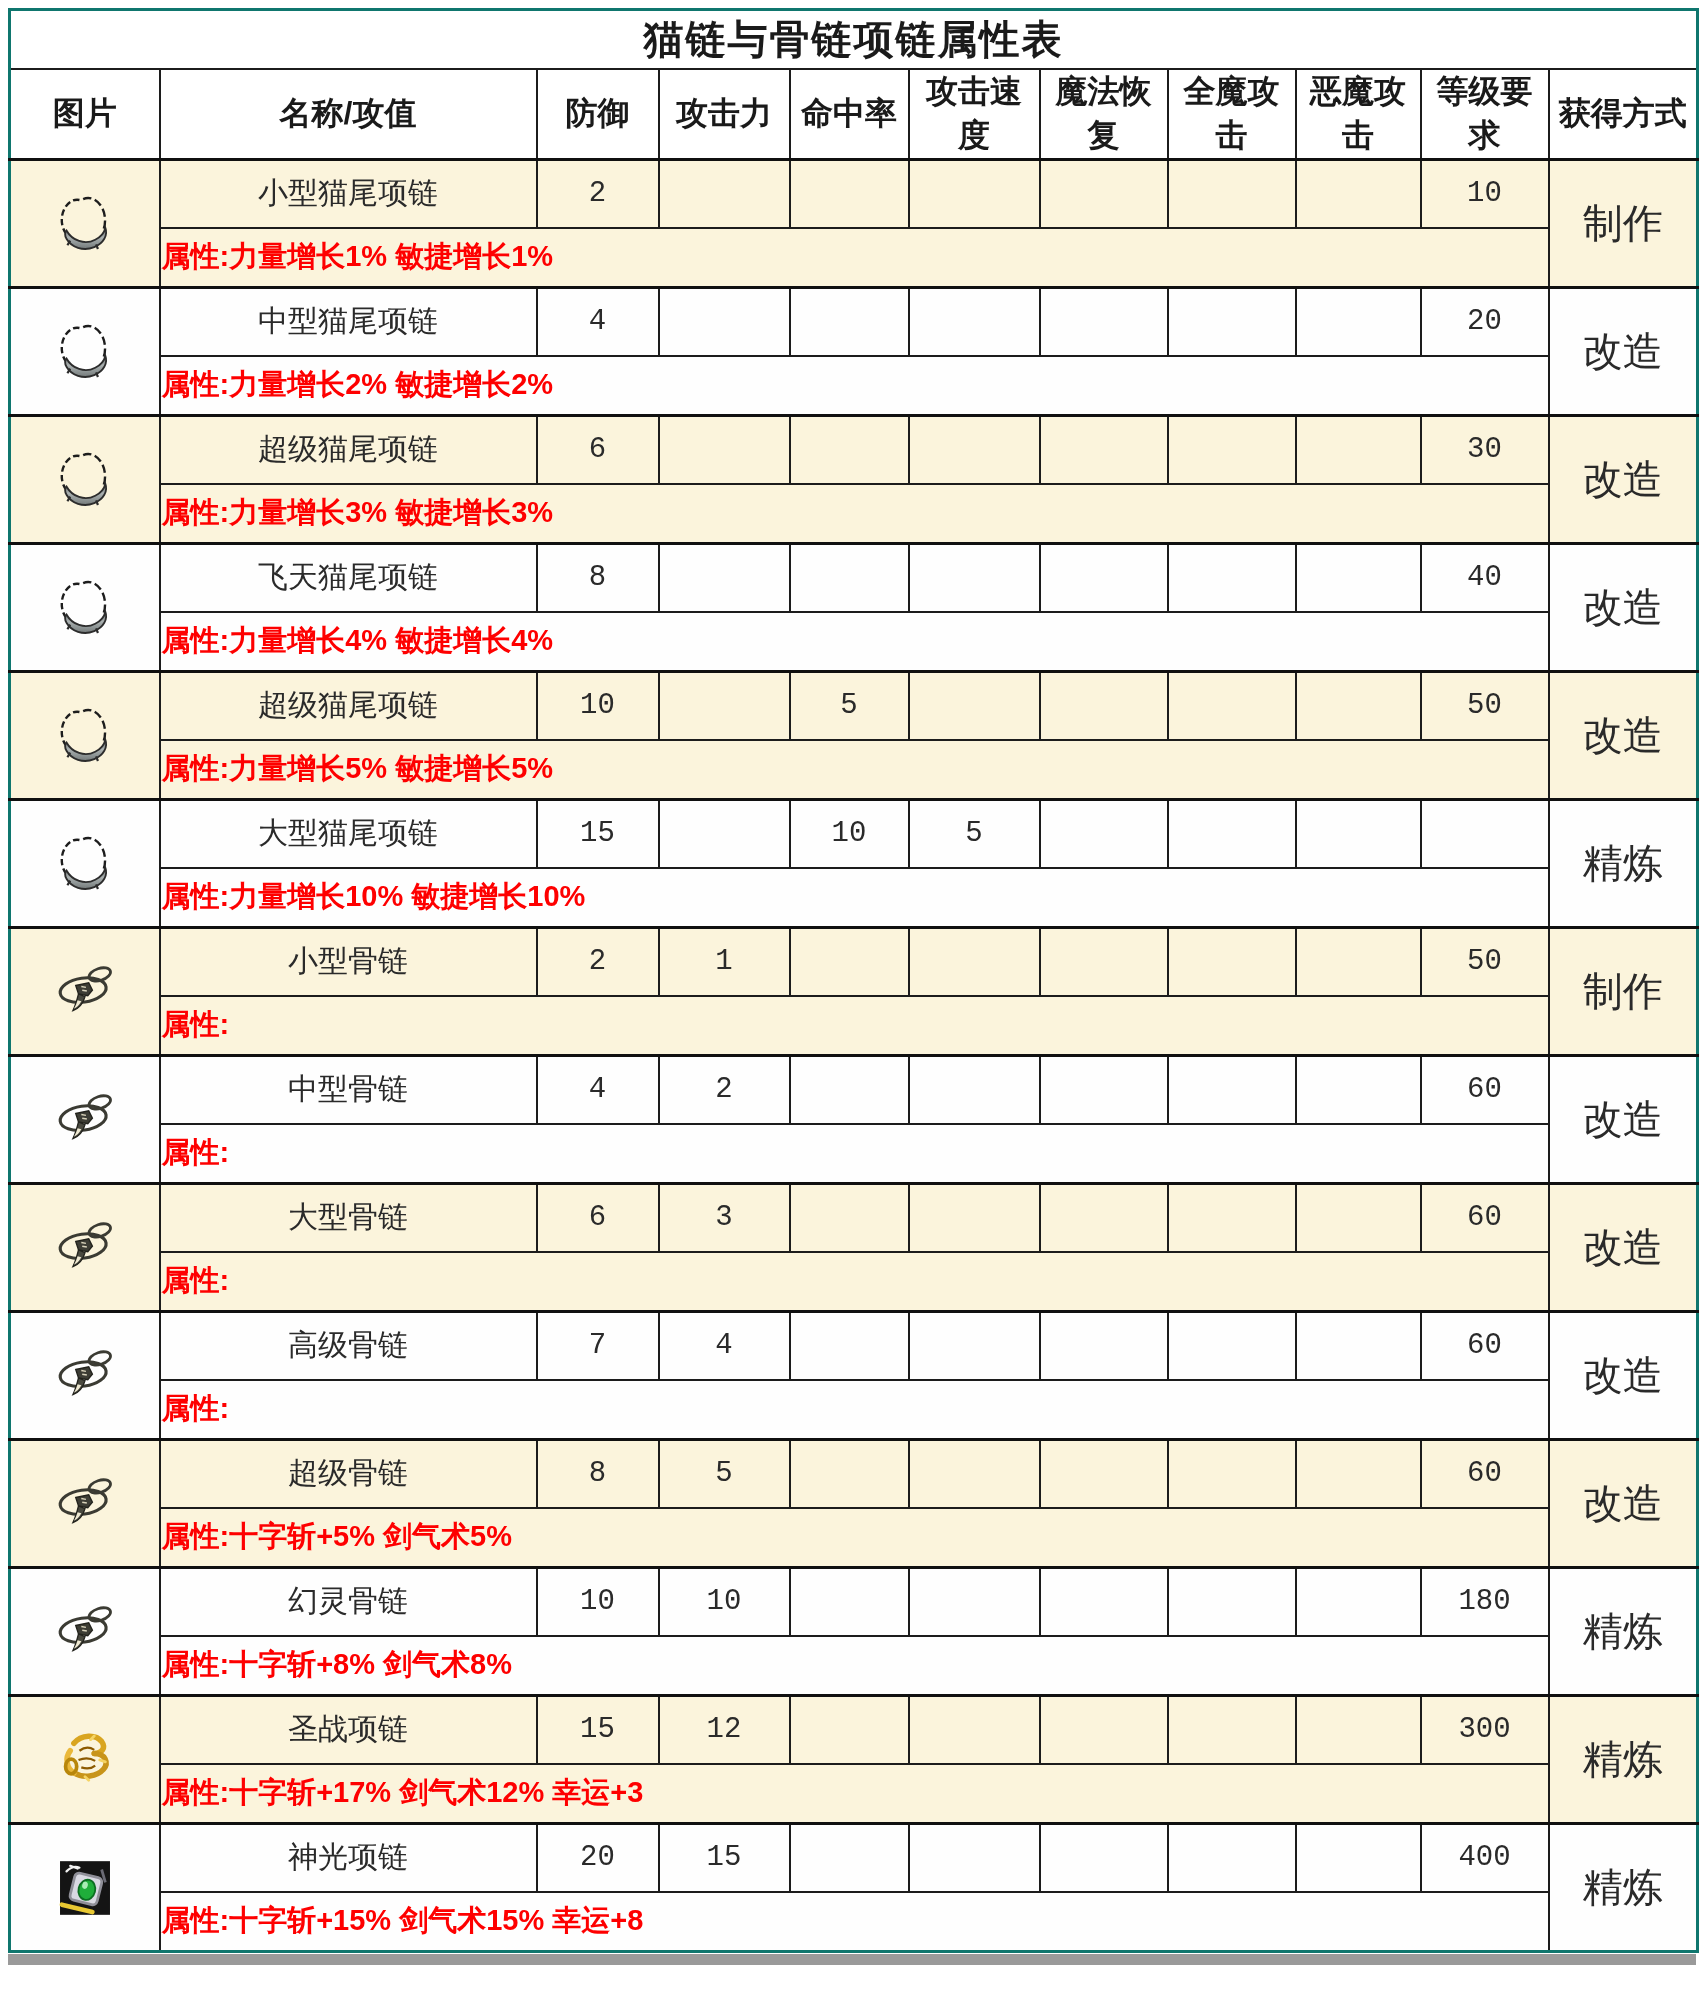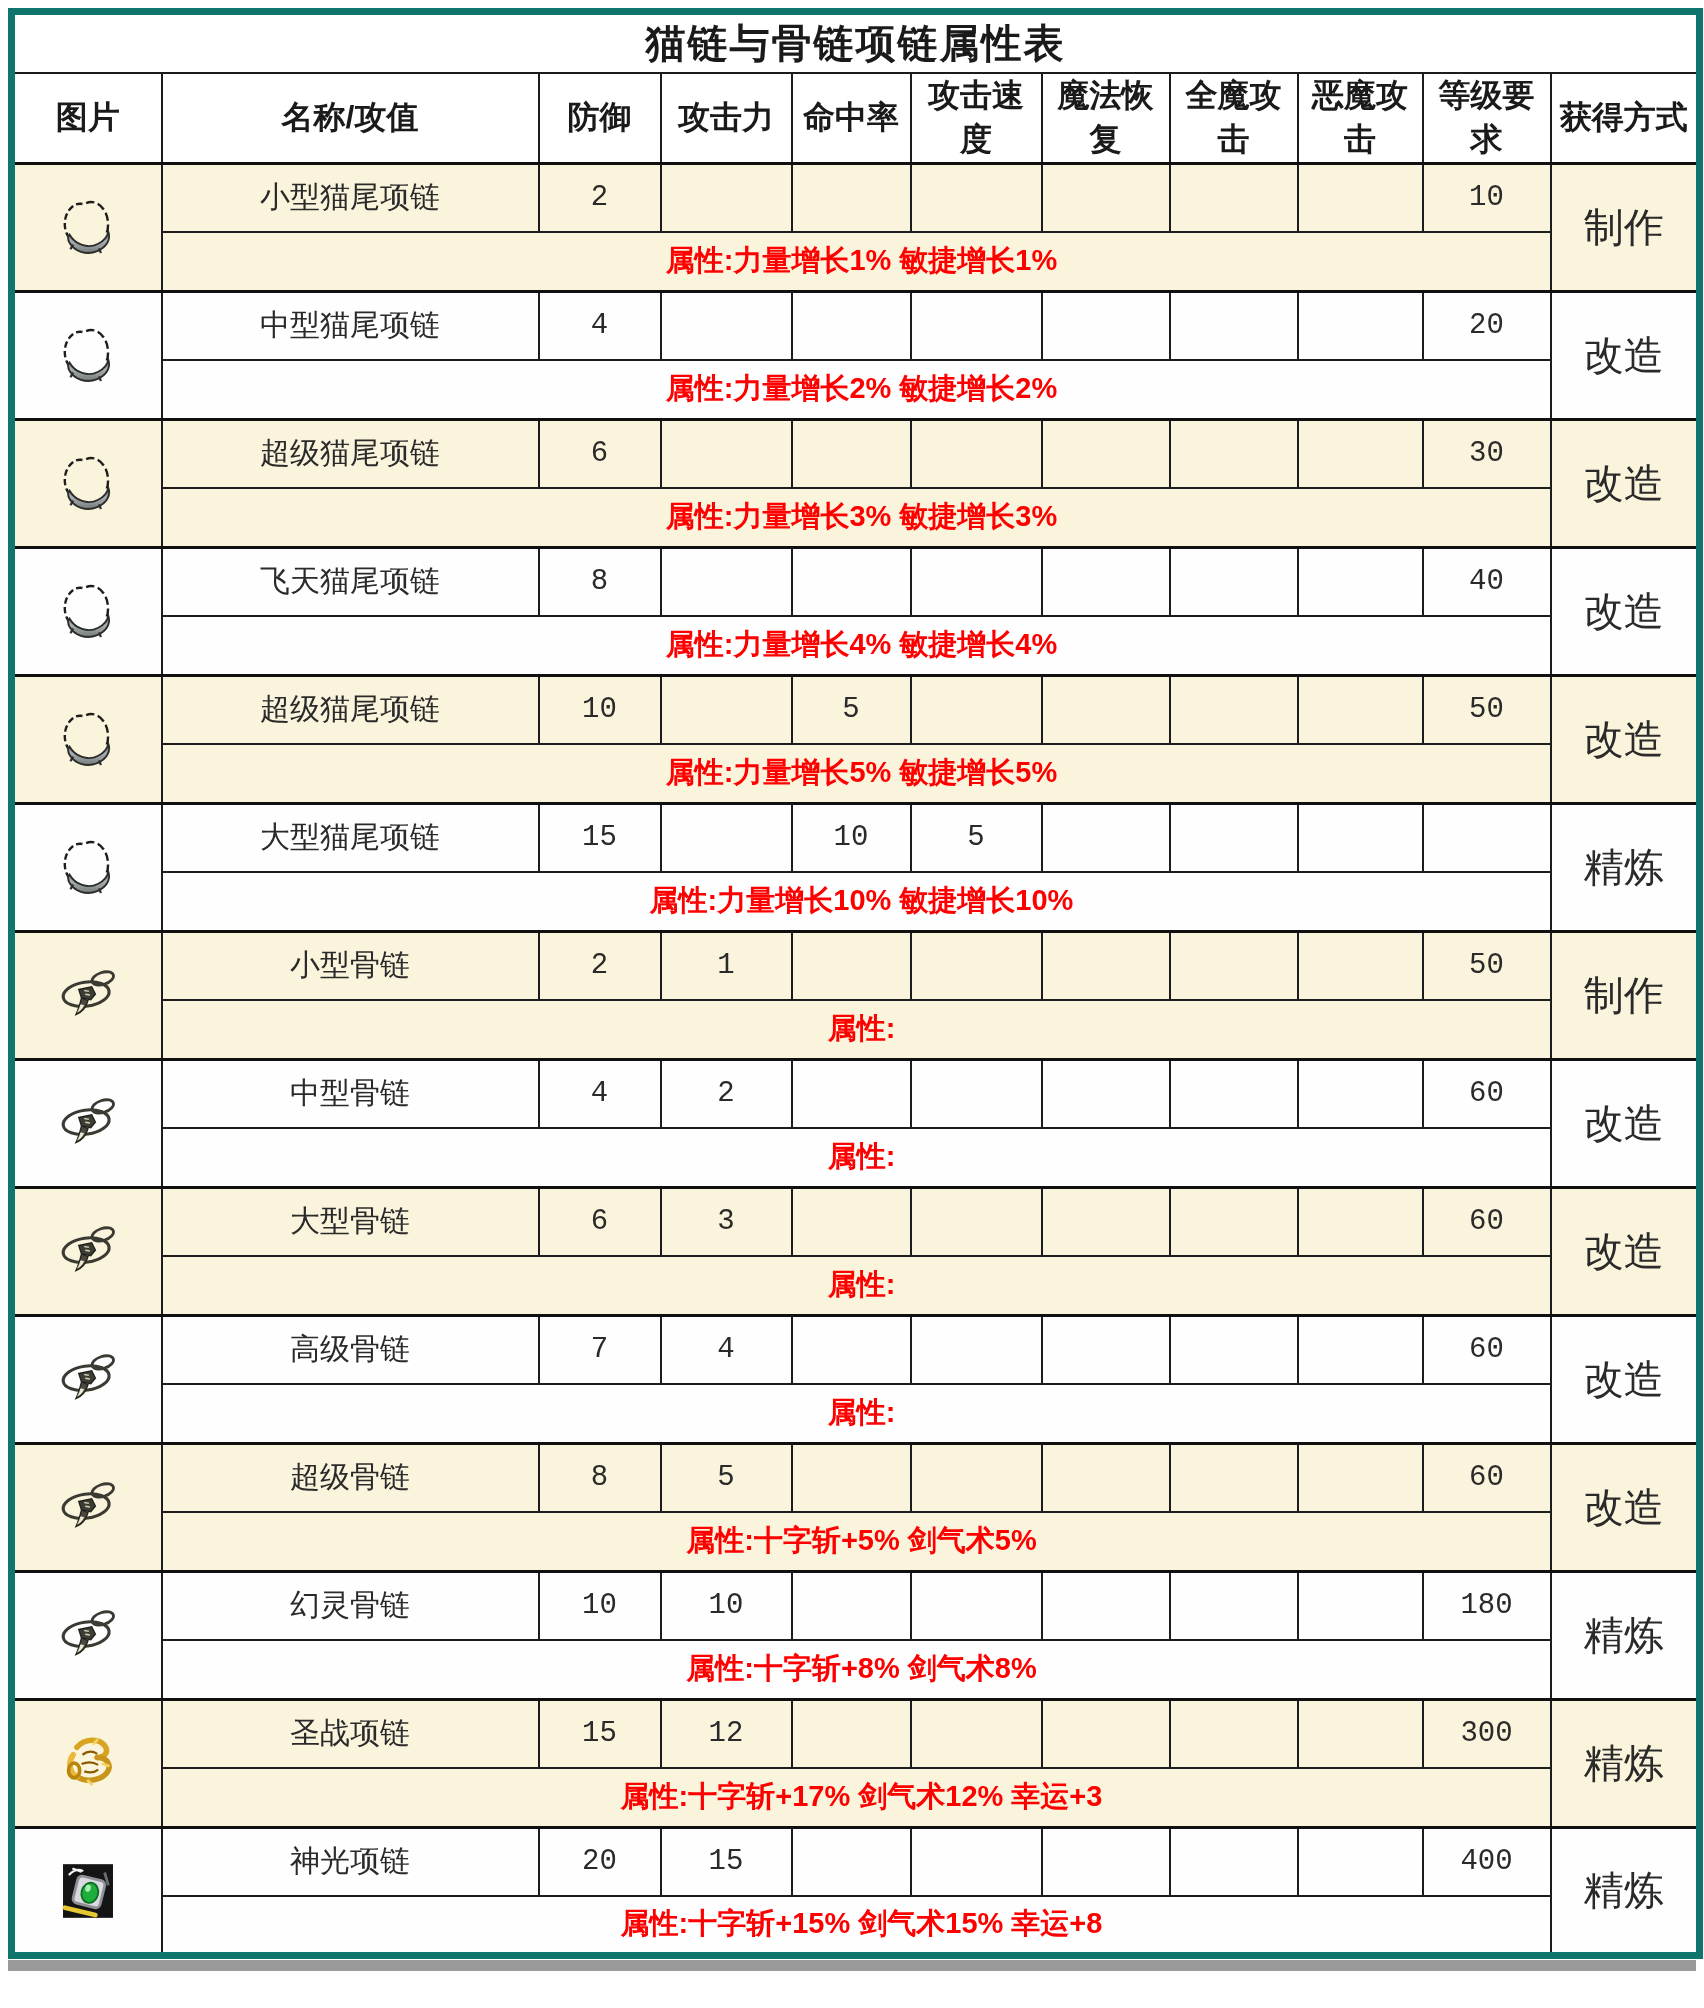--- a/index.html
+++ b/index.html
@@ -1,31 +1,31 @@
 <!DOCTYPE html>
 <html><head>
 <meta charset="utf-8">
 <style>
   html,body{margin:0;padding:0;background:#ffffff;}
   body{font-family:"Liberation Sans","DejaVu Sans",sans-serif;color:#1a1a1a;}
   .page{width:1704px;box-sizing:border-box;padding:8px 8px 0 8px;}
-  table.attr-table{border-collapse:collapse;table-layout:fixed;width:1688px;border:7px solid #0f766e;background:#ffffff;}
+  table.attr-table{border-collapse:collapse;table-layout:fixed;width:1688px;border:3px solid #0f766e;background:#ffffff;}
   td{border:2px solid #1c1c1c;overflow:hidden;box-sizing:border-box;}
   .title-cell{height:46px;text-align:center;font-size:40px;font-weight:700;background:#ffffff;letter-spacing:2px;}
   .header-cell{height:52px;text-align:center;font-size:32px;font-weight:700;background:#ffffff;padding:0 1px;}
   .name-row td{height:68px;}
   .attr-row td{height:60px;}
   tr.group-top td{border-top:3px solid #101010;}
   .cream td, td.cream{background:#fbf4dc;}
   .white td, td.white{background:#fefefe;}
   .icon-cell{text-align:center;vertical-align:middle;}
   .name-cell{text-align:center;font-size:30px;color:#2a2a2a;margin-left:24px;}
   .stat-cell{text-align:center;font-size:29px;color:#2a2a2a;font-family:"Liberation Mono","DejaVu Sans Mono",monospace;}
   .obtain-cell{text-align:center;font-size:40px;color:#2a2a2a;}
-  .attrs-cell{text-align:center;font-size:29px;font-weight:600;color:#fe0000;padding-left:12px;}
+  .attrs-cell{text-align:left;font-size:29px;font-weight:600;color:#fe0000;padding-left:1px;}
   .icon-svg{width:74px;height:74px;display:inline-block;vertical-align:middle;}
   .bottom-strip{width:1688px;height:11px;background:#9a9a9a;margin-top:1px;}
   .svg-defs{position:absolute;width:0;height:0;overflow:hidden;}
 </style>
 </head>
 <body>
 
 <svg class="svg-defs" xmlns="http://www.w3.org/2000/svg">
   <defs>
     <linearGradient id="grayband" x1="0" y1="0" x2="0" y2="1">

